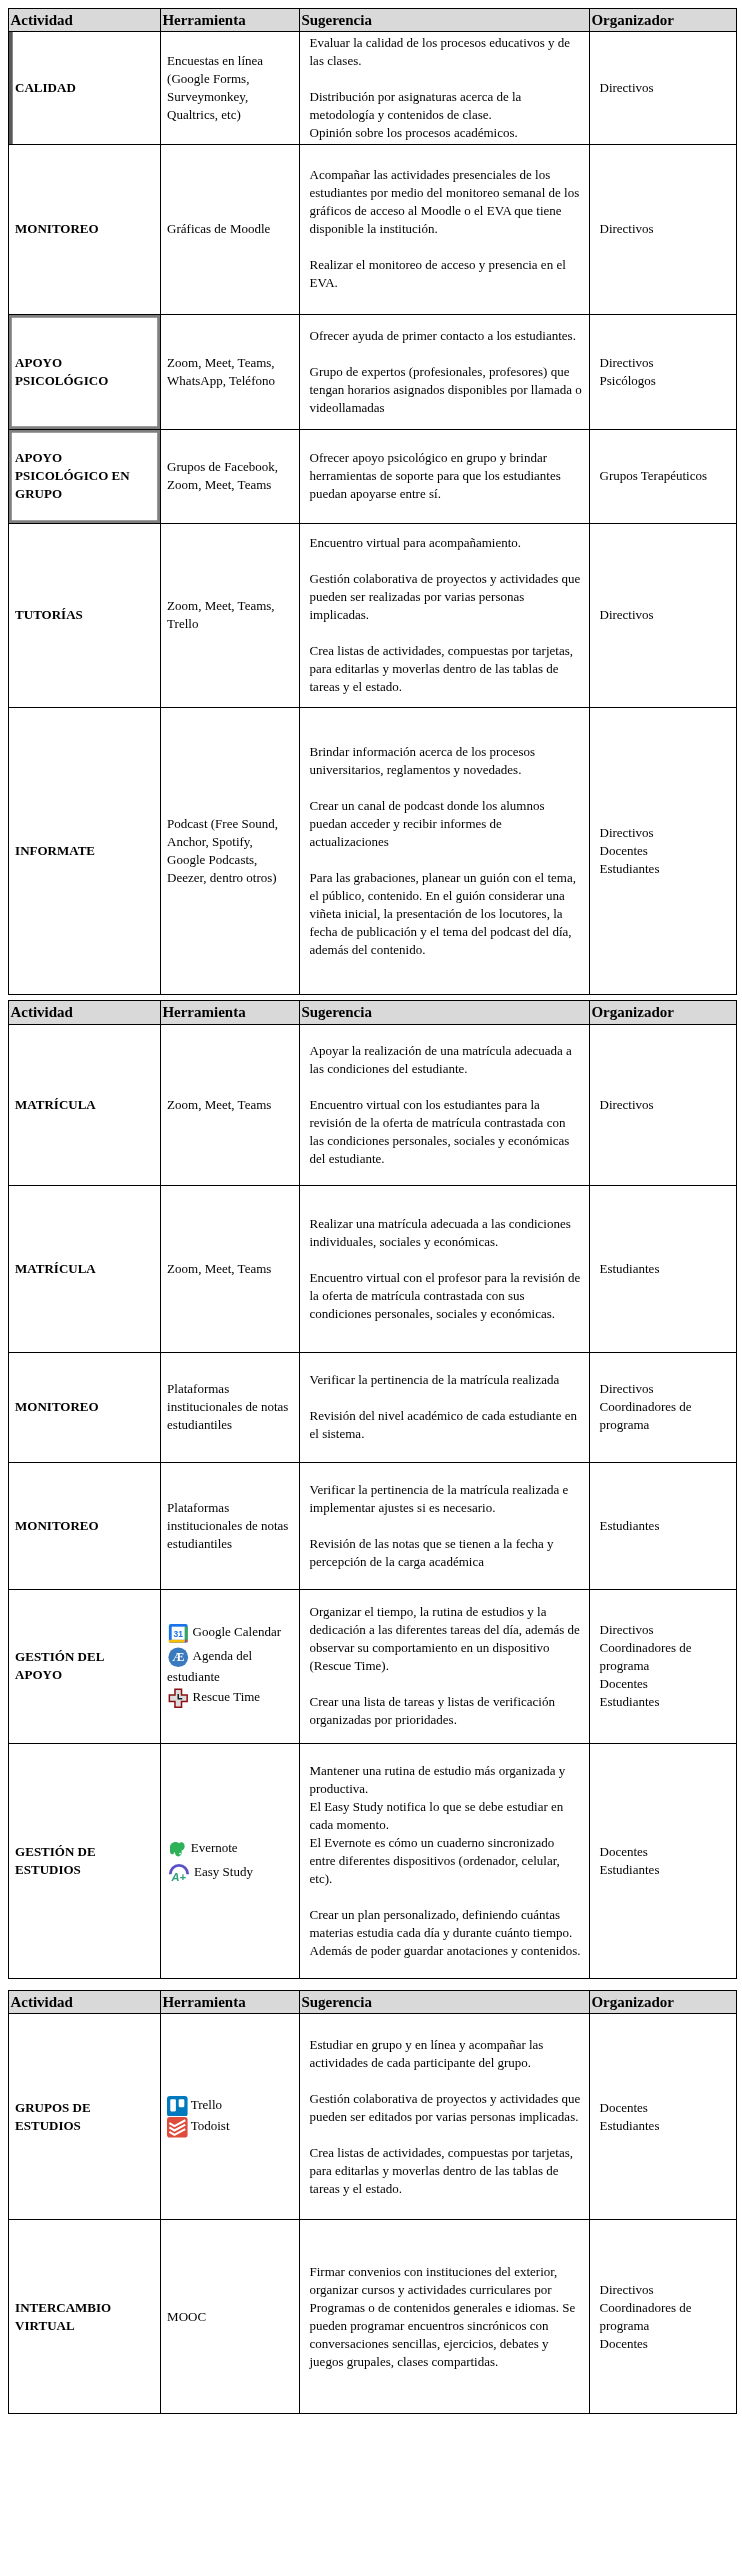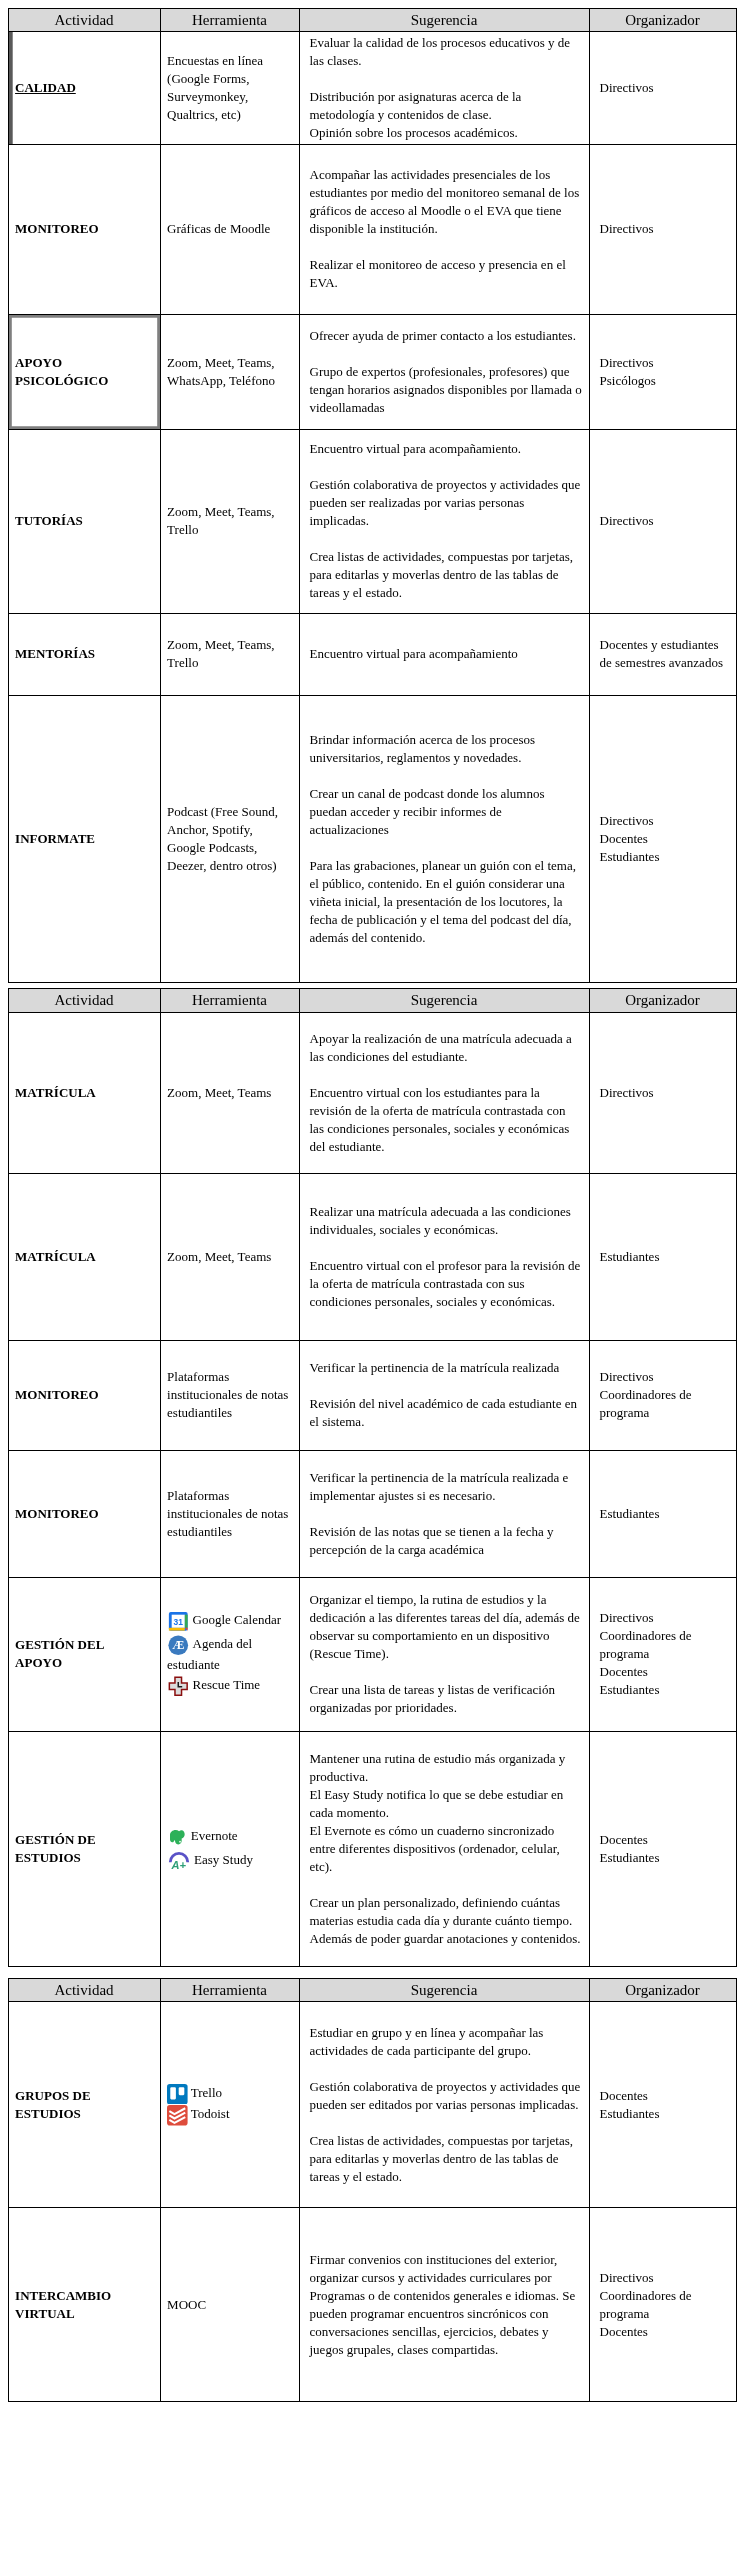--- a/index.html
+++ b/index.html
@@ -21,30 +21,30 @@
     border:0.9px solid #000;
     padding:1.9px 6.6px;
     vertical-align:middle;
     font-size:13px;
     line-height:18px;
     overflow:hidden;
   }
   th {
     background:#d9d9d9;
     font-size:15px;
-    font-weight:normal;
-    text-align:center;
+    font-weight:bold;
+    text-align:left;
     height:20.6px;
     border-bottom:1.9px solid #000;
     padding:0.9px 1.9px;
   }
   td.actividad { font-weight:bold; }
   .pre { white-space:pre-line;padding-left:10px; }
   
-  td.thick-left  { box-shadow: inset 3.7px 0 0 0 #595959; text-decoration: underline; }
+  td.thick-left  { box-shadow: inset 3.7px 0 0 0 #595959; }
   td.thick-all   { box-shadow: inset 0 0 0 2.8px #7f7f7f; }
   .tool { display:block; margin:0.9px 0; }
   .ticon { display:inline-block; vertical-align:middle; margin-right:3px; }
   .ticon svg { display:block; }
 </style>
 </head>
 <body>
 
 <div class="page">
 
@@ -81,35 +81,35 @@
     </tr>
     <tr style="height:115px;">
       <td class="actividad thick-all">APOYO PSICOLÓGICO</td>
       <td>Zoom, Meet, Teams, WhatsApp, Teléfono</td>
       <td class="pre">Ofrecer ayuda de primer contacto a los estudiantes.
 
 Grupo de expertos (profesionales, profesores) que tengan horarios asignados disponibles por llamada o videollamadas</td>
       <td class="pre">Directivos
 Psicólogos</td>
     </tr>
+    <tr style="height:94px;">
+      <td class="actividad thick-all">APOYO PSICOLÓGICO EN GRUPO</td>
+      <td>Grupos de Facebook, Zoom, Meet, Teams</td>
+      <td class="pre">Ofrecer apoyo psicológico en grupo y brindar herramientas de soporte para que los estudiantes puedan apoyarse entre sí.</td>
+      <td class="pre">Grupos Terapéuticos</td>
+    </tr>
     <tr style="height:184px;">
       <td class="actividad">TUTORÍAS</td>
       <td>Zoom, Meet, Teams, Trello</td>
       <td class="pre">Encuentro virtual para acompañamiento.
 
 Gestión colaborativa de proyectos y actividades que pueden ser realizadas por varias personas implicadas.
 
 Crea listas de actividades, compuestas por tarjetas, para editarlas y moverlas dentro de las tablas de tareas y el estado.</td>
       <td class="pre">Directivos</td>
-    </tr>
-    <tr style="height:82px;">
-      <td class="actividad">MENTORÍAS</td>
-      <td>Zoom, Meet, Teams, Trello</td>
-      <td class="pre">Encuentro virtual para acompañamiento</td>
-      <td class="pre">Docentes y estudiantes de semestres avanzados</td>
     </tr>
     <tr style="height:287px;">
       <td class="actividad">INFORMATE</td>
       <td>Podcast (Free Sound, Anchor, Spotify, Google Podcasts, Deezer, dentro otros)</td>
       <td class="pre">Brindar información acerca de los procesos universitarios, reglamentos y novedades.
 
 Crear un canal de podcast donde los alumnos puedan acceder y recibir informes de actualizaciones
 
 Para las grabaciones, planear un guión con el tema, el público, contenido. En el guión considerar una viñeta inicial, la presentación de los locutores, la fecha de publicación y el tema del podcast del día, además del contenido.</td>
       <td class="pre">Directivos

